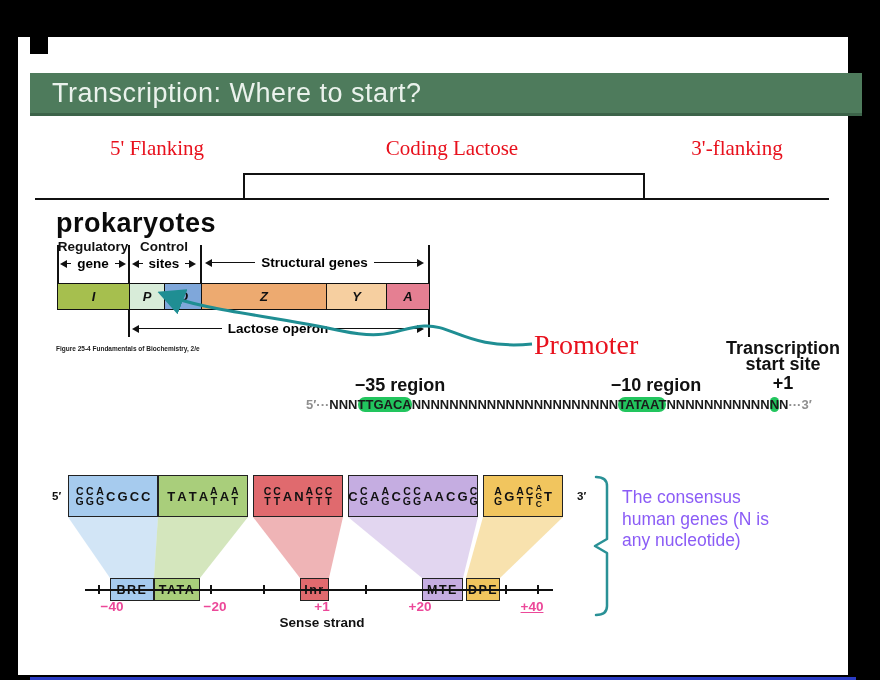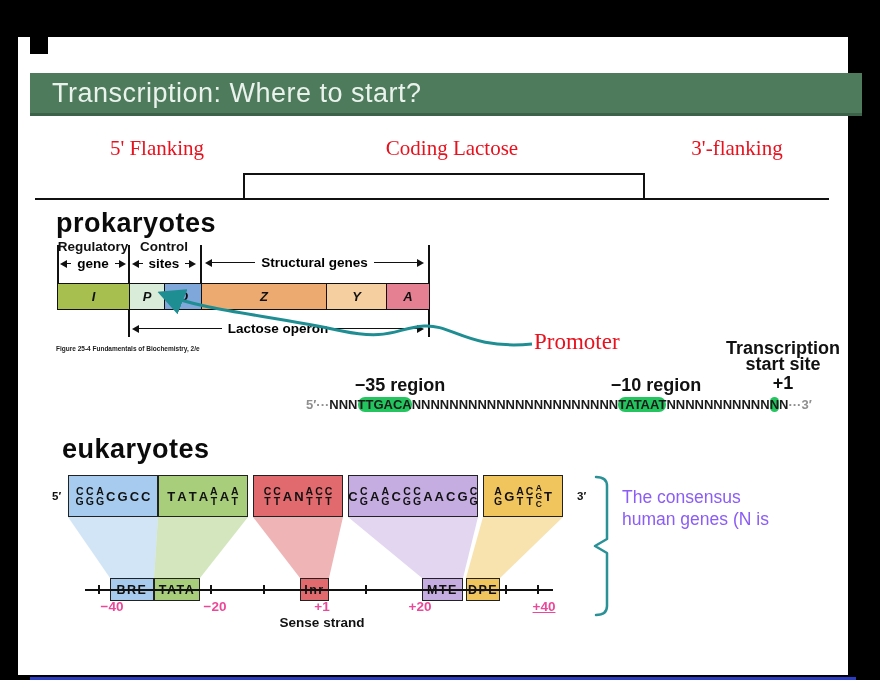--- a/index.html
+++ b/index.html
@@ -25,21 +25,21 @@
   .darrow .ln{height:1.5px;background:#111;flex:1;}
   .darrow .ah{width:0;height:0;border-top:4px solid transparent;border-bottom:4px solid transparent;}
   .darrow .ah.l{border-right:7px solid #111;}
   .darrow .ah.r{border-left:7px solid #111;}
   .darrow .lbl{padding:0 6px;font-size:13.5px;font-weight:bold;white-space:nowrap;}
   .gene-row{left:57px;top:256px;height:25px;display:flex;border:1.5px solid #111;box-sizing:content-box;}
   .gene{height:100%;border-left:1.5px solid #111;display:flex;align-items:center;justify-content:center;box-sizing:border-box;}
   .gene:first-child{border-left:none;}
   .gene-letter{font-style:italic;font-weight:bold;font-size:13px;color:#111;}
   .figure-caption{font-size:6.5px;font-weight:bold;color:#222;}
-  .promoter{font-family:"Liberation Serif",serif;font-size:23px;color:#e8111d;}
+  .promoter{font-family:"Liberation Serif",serif;font-size:28px;color:#e8111d;}
   .seq-lbl{font-size:18px;font-weight:bold;color:#111;white-space:nowrap;}
   .tss{display:flex;flex-direction:column;align-items:center;line-height:16px;}
   .sequence{display:flex;align-items:baseline;font-size:13px;font-weight:bold;color:#1a1a1a;white-space:pre;}
   .seg-gray{color:#8f8f8f;}
   .seg-hl{background:#22c55e;border-radius:7px;}
   
   .prime-lbl{font-size:11.5px;font-weight:bold;color:#111;}
   .eu-box{position:absolute;top:448px;height:42px;border:1.8px solid #222;box-sizing:border-box;
           display:flex;align-items:center;justify-content:center;gap:2px;padding:0 2px;}
   .sng{font-size:13px;font-weight:bold;color:#111;}
@@ -141,21 +141,20 @@
 
   <div class="abs seq-lbl ctr" style="left:400px;top:348px">−35 region</div>
   <div class="abs seq-lbl ctr" style="left:656px;top:348px">−10 region</div>
   <div class="abs tss ctr" style="left:783px;top:313px">
     <span class="seq-lbl">Transcription</span>
     <span class="seq-lbl">start site</span>
     <span class="seq-lbl" style="margin-top:3px">+1</span>
   </div>
   <div class="abs sequence" style="left:306px;top:370px"><span class="seg-gray">5′···</span><span class="seg-plain">NNN</span><span class="seg-hl">TTGACA</span><span class="seg-plain">NNNNNNNNNNNNNNNNNNNNNN</span><span class="seg-hl">TATAAT</span><span class="seg-plain">NNNNNNNNNNN</span><span class="seg-hl">N</span><span class="seg-plain">N</span><span class="seg-gray">···3′</span></div>
 
-  <div class="abs section-heading" style="left:62px;top:407px">eukaryotes</div>
   <div class="abs prime-lbl" style="left:52px;top:463px">5′</div>
   <div class="abs prime-lbl" style="left:577px;top:463px">3′</div>
 
   <svg class="layer" width="880" height="680" viewBox="0 0 880 680">
       <polygon points="68,490 158,490 154,551 110,551" fill="rgba(166,203,238,0.5)"></polygon>
       <polygon points="158,490 248,490 200,551 154,551" fill="rgba(169,206,123,0.5)"></polygon>
       <polygon points="253,490 343,490 329,551 300,551" fill="rgba(224,106,110,0.5)"></polygon>
       <polygon points="348,490 478,490 463,551 422,551" fill="rgba(197,173,225,0.5)"></polygon>
       <polygon points="483,490 563,490 500,551 466,551" fill="rgba(241,197,94,0.5)"></polygon>
     </svg>
@@ -276,29 +275,30 @@
       <div class="tick" style="left: 98px;"></div>
       <div class="tick" style="left: 210px;"></div>
       <div class="tick" style="left: 263px;"></div>
       <div class="tick" style="left: 365px;"></div>
       <div class="tick" style="left: 505px;"></div>
       <div class="tick" style="left: 537px;"></div>
       <div class="axlbl" style="left: 112px;">−40</div>
       <div class="axlbl" style="left: 215px;">−20</div>
       <div class="axlbl" style="left: 322px;">+1</div>
       <div class="axlbl" style="left: 420px;">+20</div>
-      <div class="axlbl" style="left: 544px; text-decoration: underline;">+40</div>
+      <div class="axlbl" style="left: 532px; text-decoration: underline;">+40</div>
     </div>
 
   <div class="abs axis-line"></div>
   <div class="abs sense ctr" style="left:322px;top:588px">Sense strand</div>
 
   <div class="abs note">
       <div class="note-line">The consensus</div>
       <div class="note-line">human genes (N is</div>
+      <div class="note-line">any nucleotide)</div>
     </div>
 
   <svg class="layer" width="880" height="680" viewBox="0 0 880 680">
     <defs>
       <marker id="ah" markerWidth="9" markerHeight="9" refX="7" refY="4.5" orient="auto">
         <path d="M0,0 L9,4.5 L0,9 z" fill="#1f8e93"></path>
       </marker>
     </defs>
     <path d="M 532 317 C 468 323 452 297 424 299 C 396 301 390 314 342 304 C 268 288 206 284 163 267" fill="none" stroke="#1f8e93" stroke-width="3" marker-end="url(#ah)"></path>
     <path d="M 596 450 Q 607 450 607 459 L 607 512 L 595 519 L 607 526 L 607 579 Q 607 588 596 588" fill="none" stroke="#2a9196" stroke-width="2.5" stroke-linecap="round" stroke-linejoin="round"></path>

